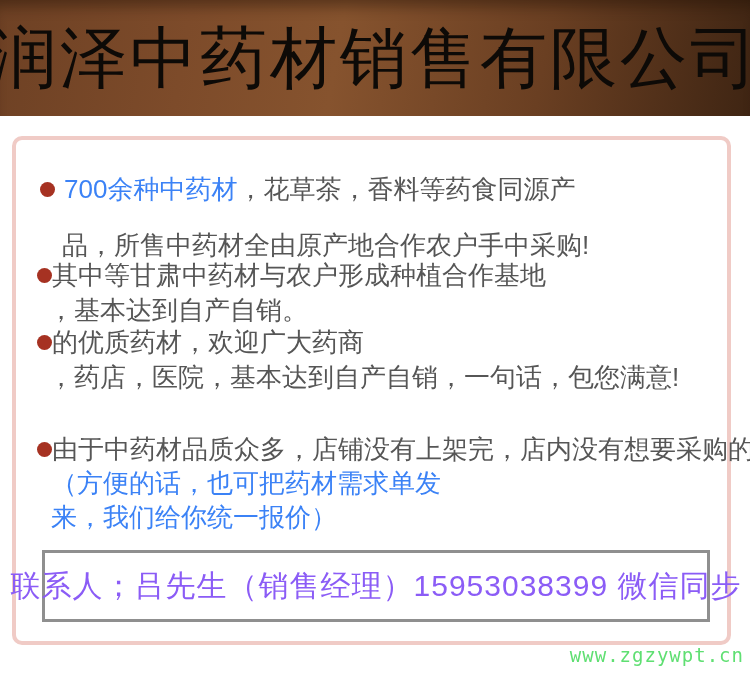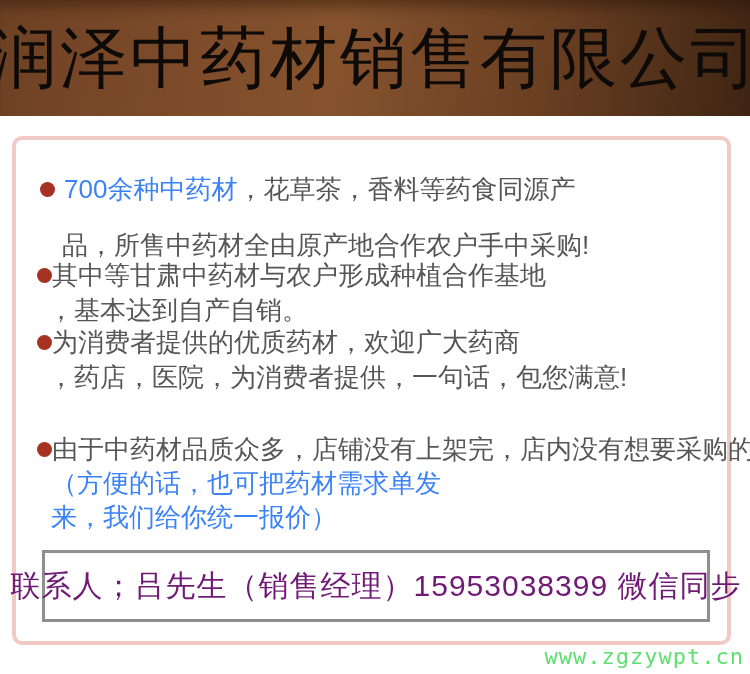--- a/index.html
+++ b/index.html
@@ -37,27 +37,27 @@
     background:#a63222;flex:0 0 auto;
   }
   .bullet.sp{margin-right:9px;}
   
   .contact-box{
     position:absolute;left:42px;top:550px;width:662px;height:66px;
     background:#ffffff;border:3px solid #8f8f8f;
     display:flex;align-items:center;justify-content:center;
   }
   .contact-text{
-    color:#701a75;font-size:30px;white-space:nowrap;letter-spacing:1px;
+    color:#8b5cf6;font-size:30px;white-space:nowrap;letter-spacing:1px;
   }
   
   .watermark{
     position:absolute;right:6px;top:644px;
     font-family:"DejaVu Sans Mono","Liberation Mono",monospace;
-    font-size:22px;color:#5fdf72;letter-spacing:1px;
+    font-size:19px;color:#5fdf72;letter-spacing:1px;
   }
 </style>
 </head>
 <body>
 
 <div class="banner">
   <div class="banner-title">润泽中药材销售有限公司</div>
 </div>
 
 <div class="frame"></div>
@@ -77,26 +77,25 @@
   <span class="seg c-gray">其中</span>
   <span class="seg c-gray">等甘肃中药材与农户形成种植合作基地</span>
 </div>
 
 <div class="line" style="top:293px;padding-left:48px;">
   <span class="seg c-gray">，基本达到自产自销。</span>
 </div>
 
 <div class="line" style="top:325px;padding-left:37px;">
   <span class="bullet"></span>
-  <span class="seg c-gray">为消费者提供</span>
   <span class="seg c-gray">的优质药材，欢迎广大药商</span>
 </div>
 
 <div class="line" style="top:360px;padding-left:48px;">
-  <span class="seg c-gray">，药店，医院，为消费者提供，一句话，包您满意!</span>
+  <span class="seg c-gray">，药店，医院，基本达到自产自销，一句话，包您满意!</span>
 </div>
 
 <div class="line" style="top:432px;padding-left:37px;">
   <span class="bullet"></span>
   <span class="seg c-gray">由于中药材品质众多，店铺没有上架完，店内没有想要采购的</span>
 </div>
 
 <div class="line" style="top:466px;padding-left:51px;">
   <span class="seg c-red">（方便的话，也可把药材需求单发</span>
 </div>

